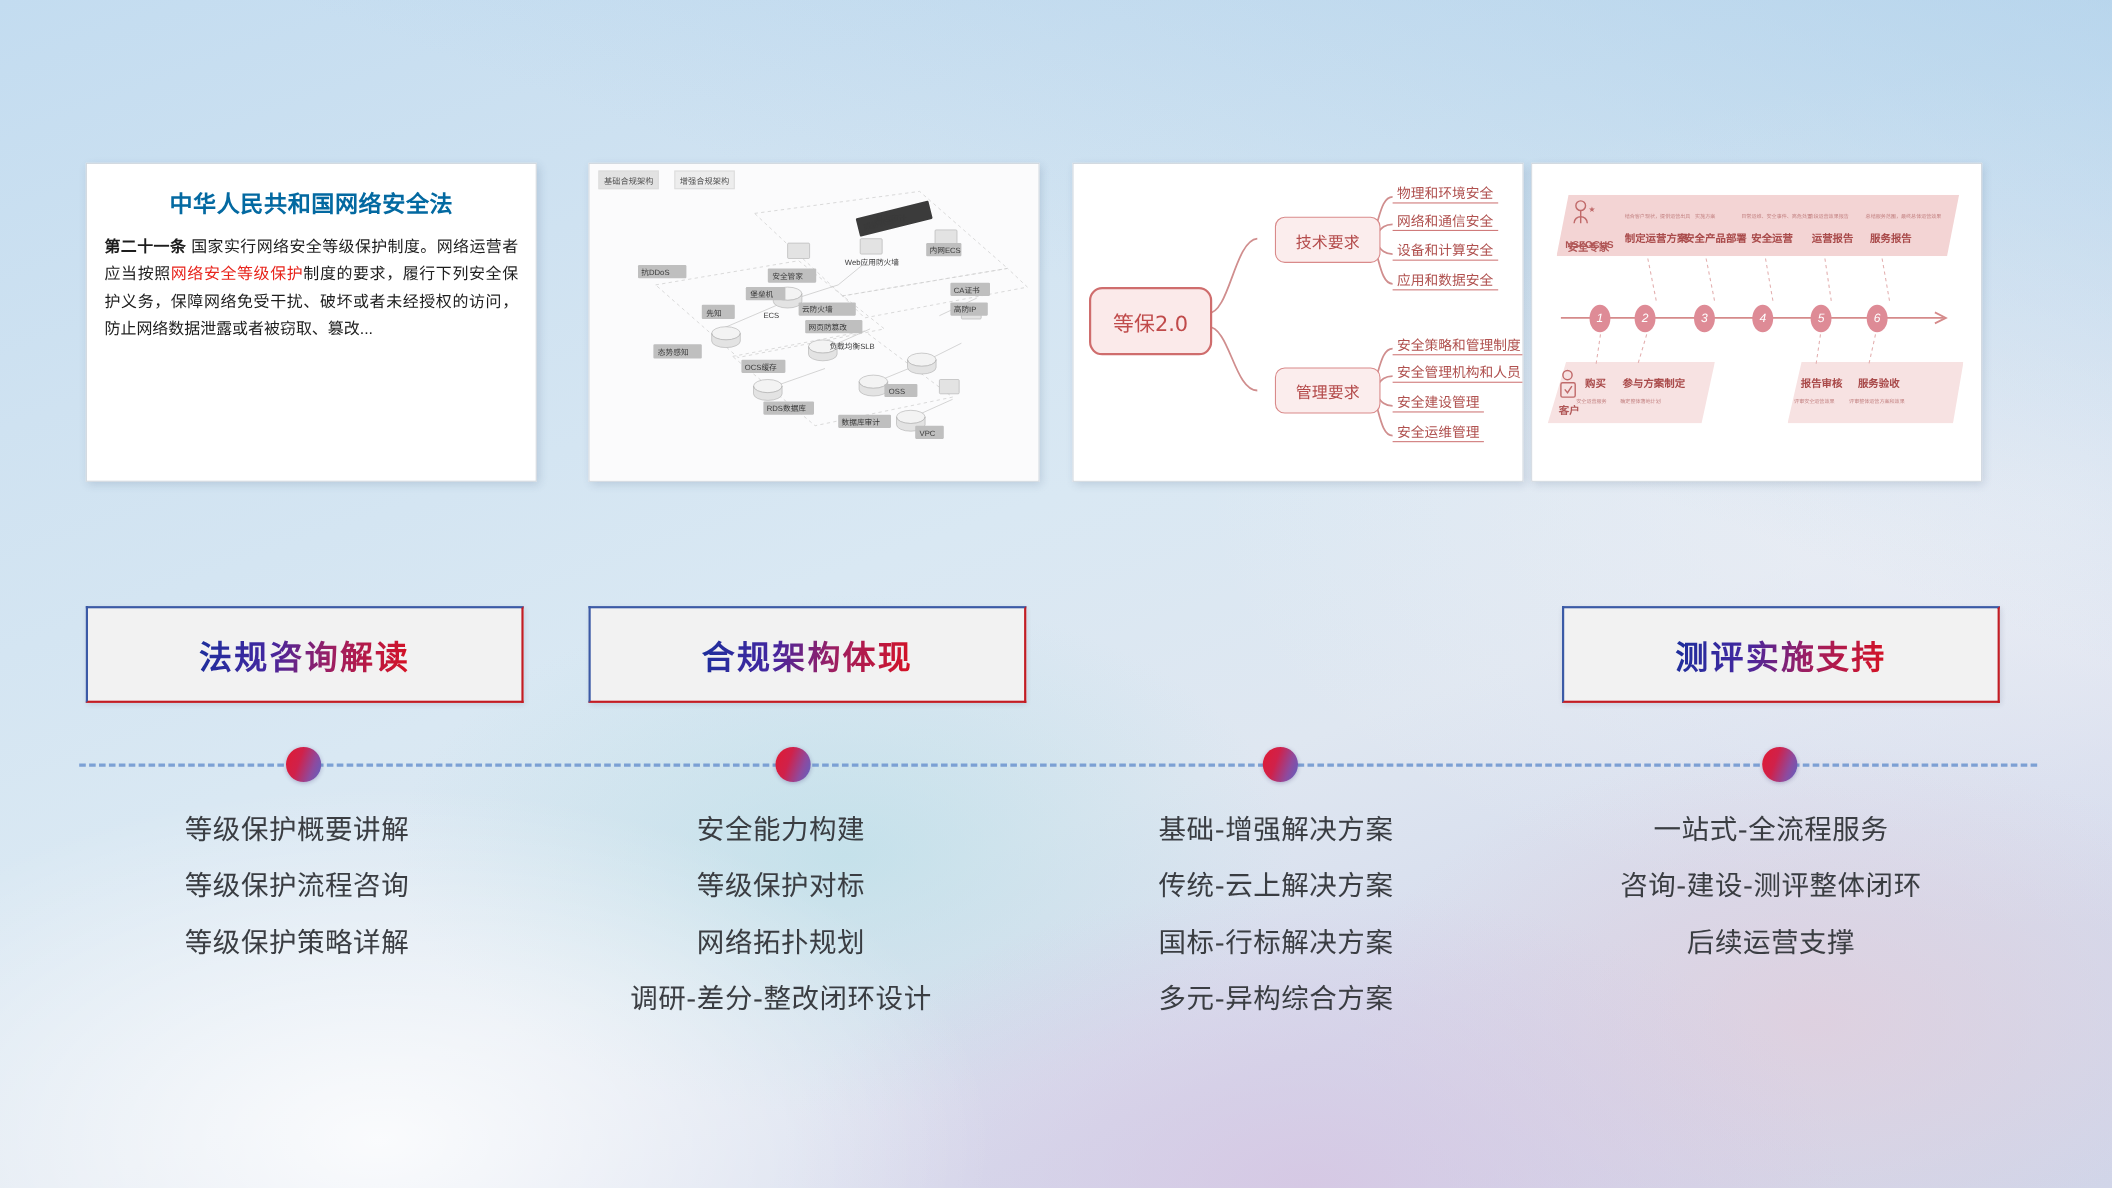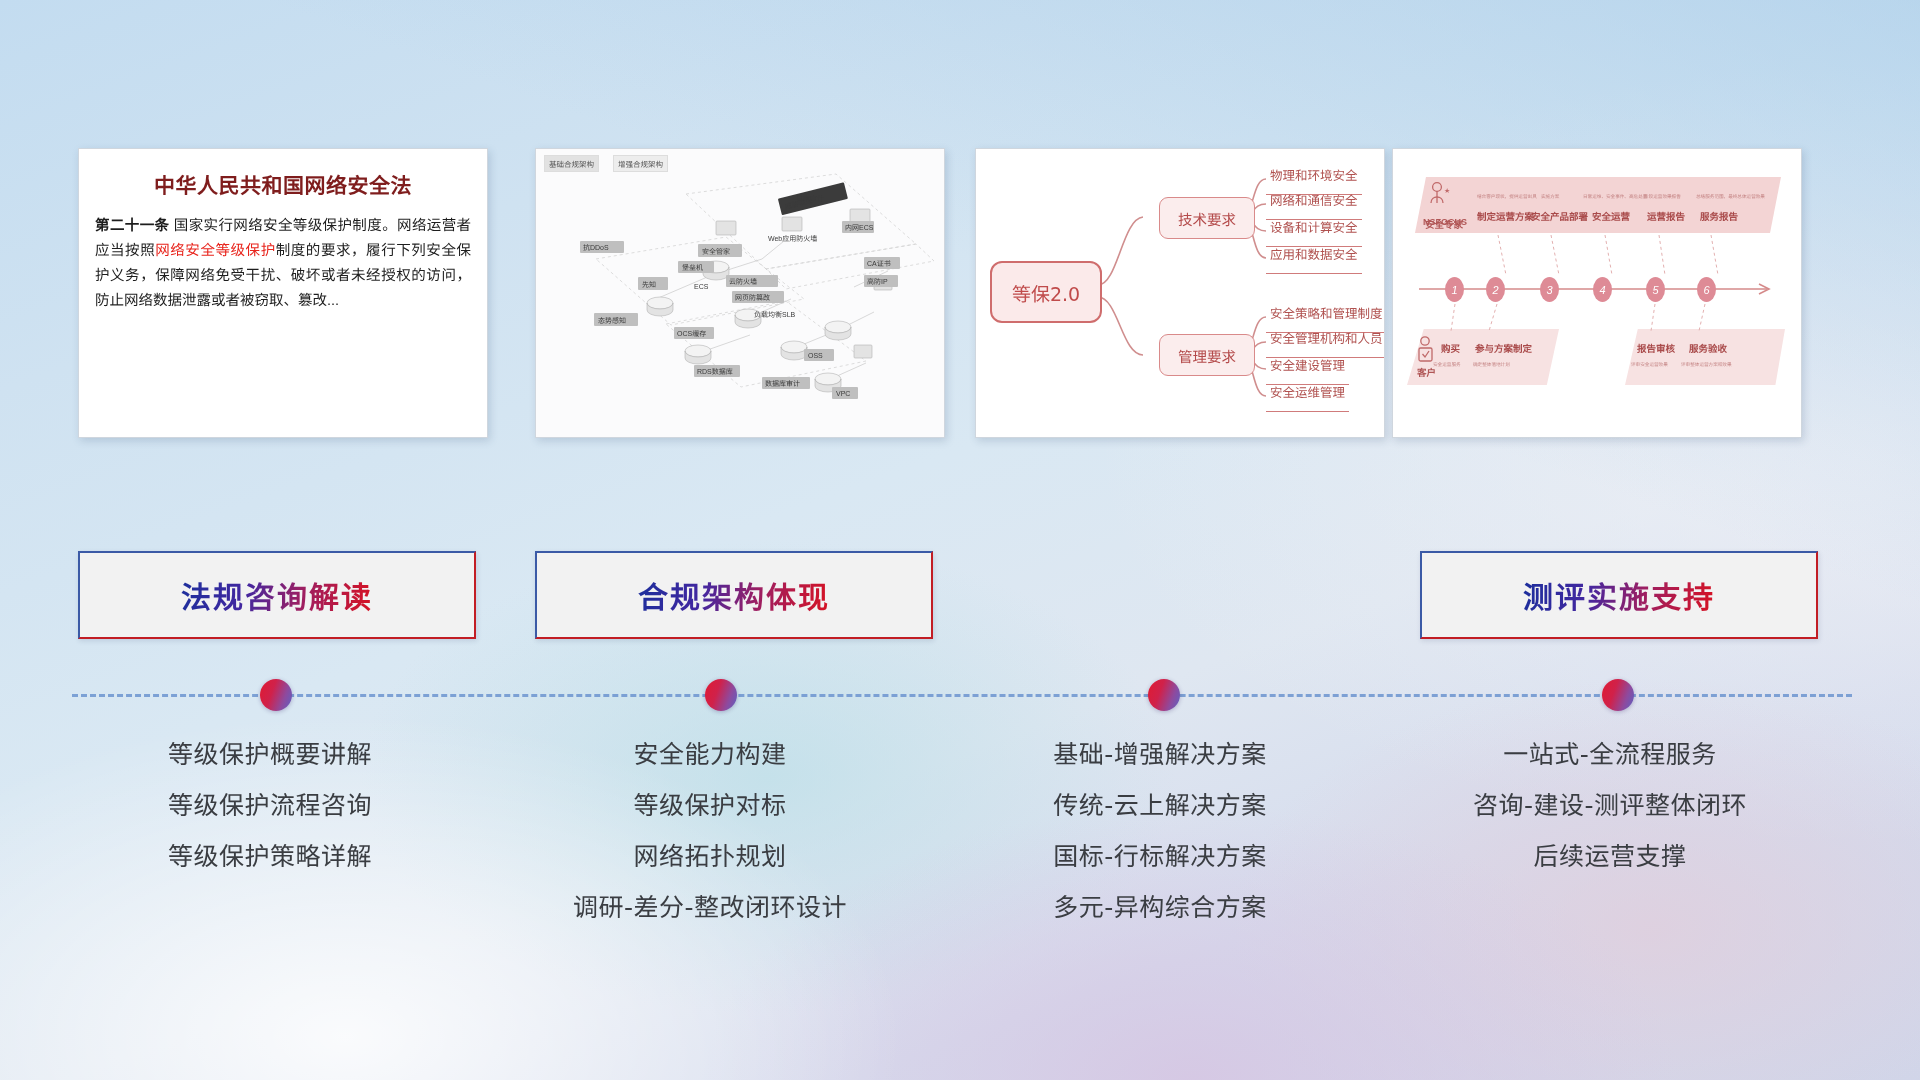--- a/index.html
+++ b/index.html
@@ -35,21 +35,21 @@
     overflow:hidden;
   }
   .card.c1{left:78px;}
   .card.c2{left:535px;}
   .card.c3{left:975px;}
   .card.c4{left:1392px;}
 
   
   .law{padding:14px 16px 0 16px;box-sizing:border-box;height:100%;}
   .law h1{
-    margin:6px 0 14px 0;text-align:center;font-size:21px;font-weight:bold;color:#7f1d1d;
+    margin:6px 0 14px 0;text-align:center;font-size:21px;font-weight:bold;color:#0369a1;
     font-family:"DejaVu Sans","Liberation Sans",sans-serif;letter-spacing:.5px;
   }
   .law p{margin:0 0 10px 0;font-size:14.5px;line-height:1.72;color:#1d1d1d;text-align:justify;}
   .law b{font-weight:bold;}
   .law .hl{color:#e8241c;}
 
   
   .arch{position:relative;width:100%;height:100%;background:#fbfbfc;}
   .arch .tabs{position:absolute;left:8px;top:6px;display:flex;gap:14px;}
   .arch .tab{font-size:7.5px;color:#555;background:#ededed;border:1px solid #ddd;padding:2px 4px;white-space:nowrap;}
@@ -75,21 +75,21 @@
     position:absolute;width:94px;height:40px;
     border:1.6px solid #d98a8a;border-radius:9px;background:#fbeded;
     display:flex;align-items:center;justify-content:center;
     font-size:14.5px;color:#b44b4b;font-family:"DejaVu Serif","Liberation Serif",serif;margin-left:16px;
   }
   .mbranch.b1{left:167px;top:48px;}
   .mbranch.b2{left:167px;top:185px;}
   .mleaf{
     position:absolute;font-size:12.5px;color:#b0514f;white-space:nowrap;
     font-family:Liberation Mono, monospace;
-    border-bottom:1.6px solid #d07b7b;padding:0 4px 10px 4px;
+    border-bottom:1.6px solid #d07b7b;padding:0 4px 0 4px;
   }
   .mind svg{position:absolute;left:0;top:0;}
 
   
   .nsf{position:relative;width:100%;height:100%;background:#fff;}
   .ribbon{
     position:absolute;background:#f3d4d4;
   }
   .rib-top{
     left:22px;top:28px;width:366px;height:56px;

